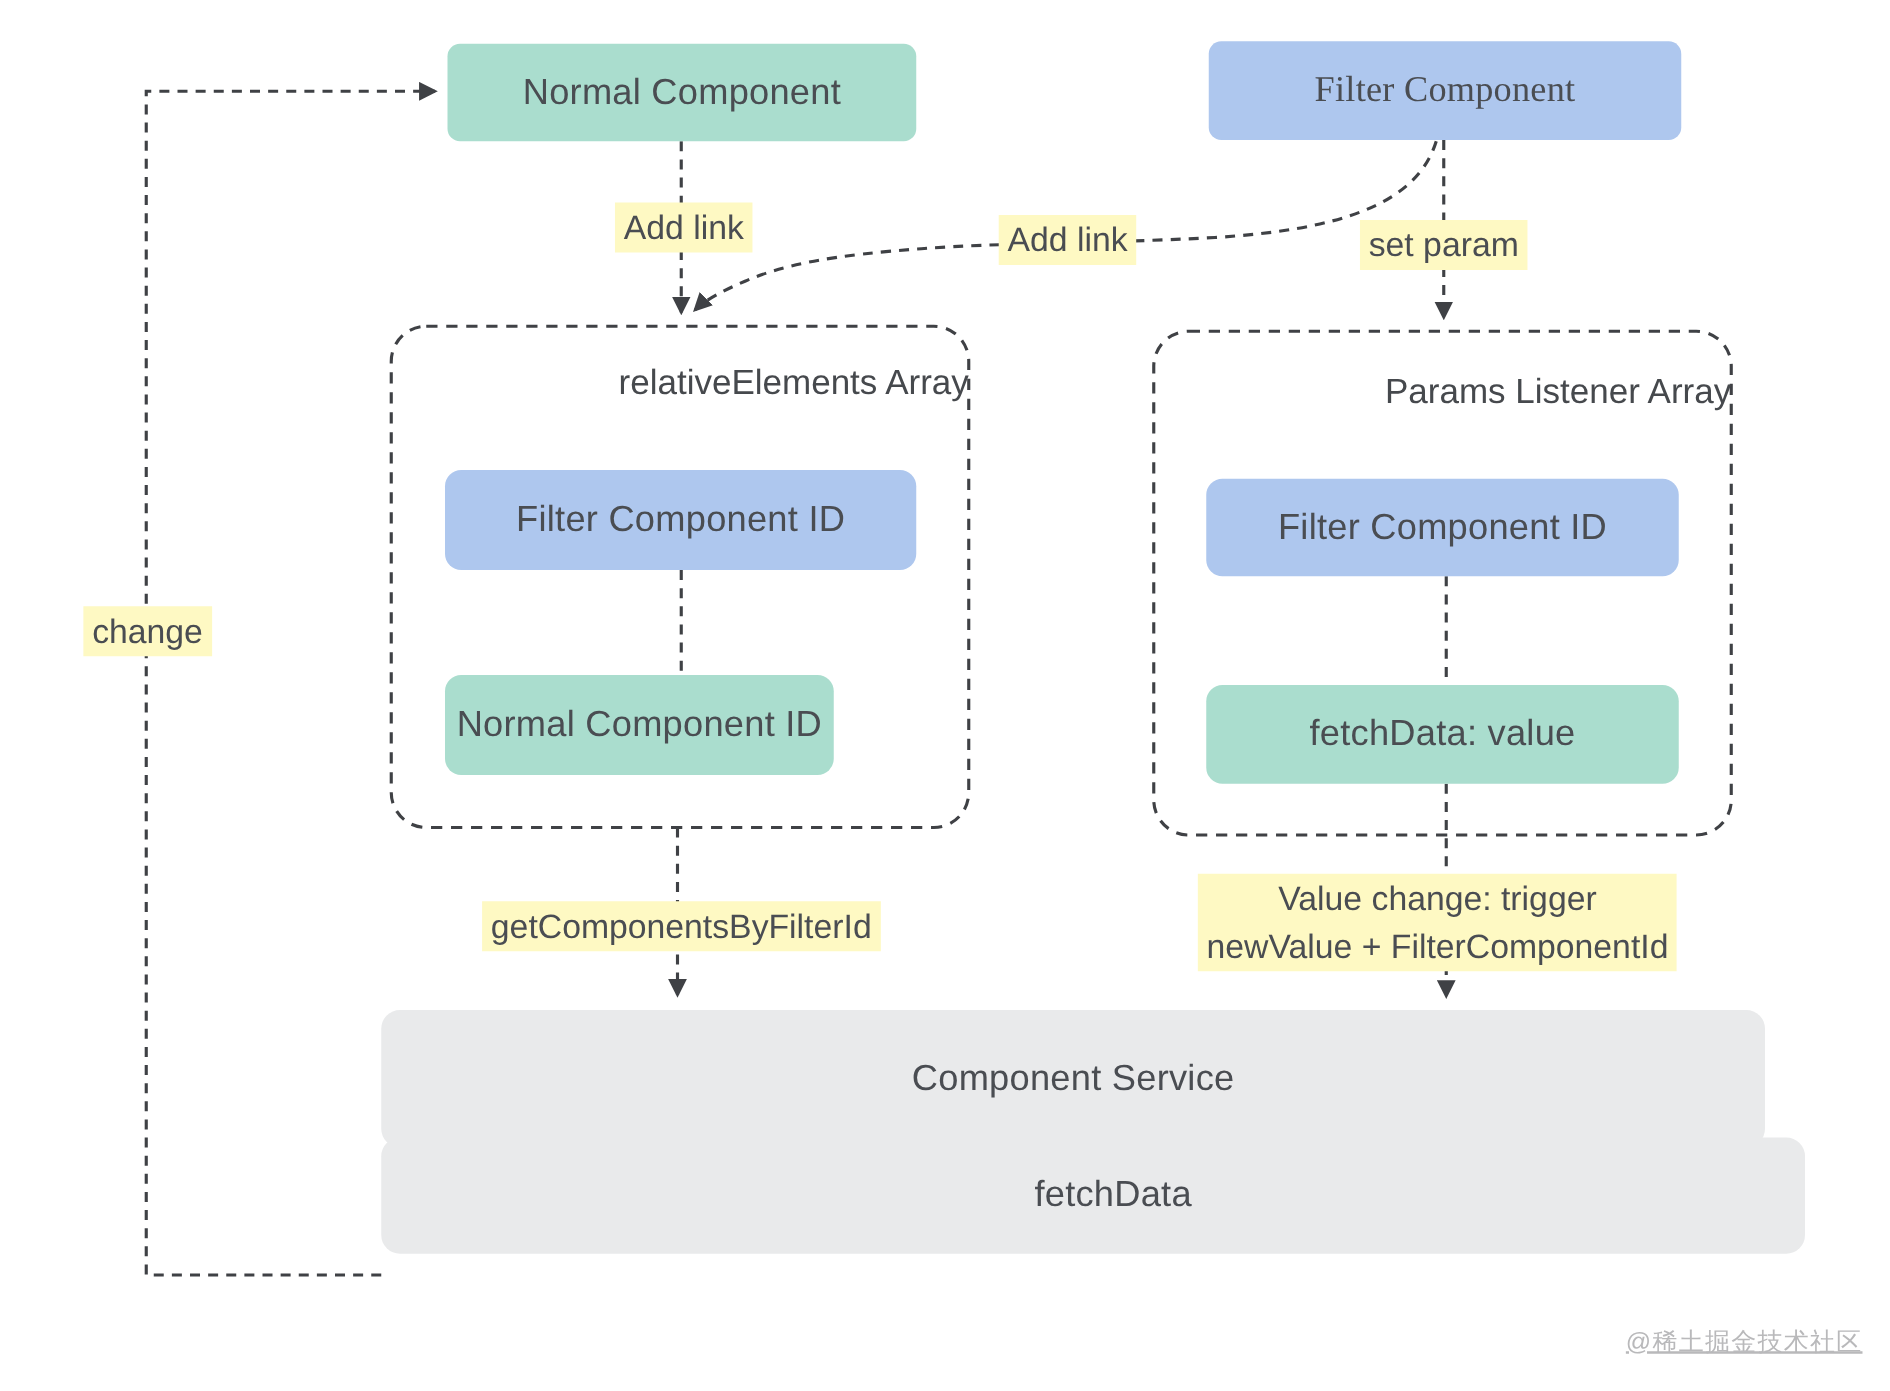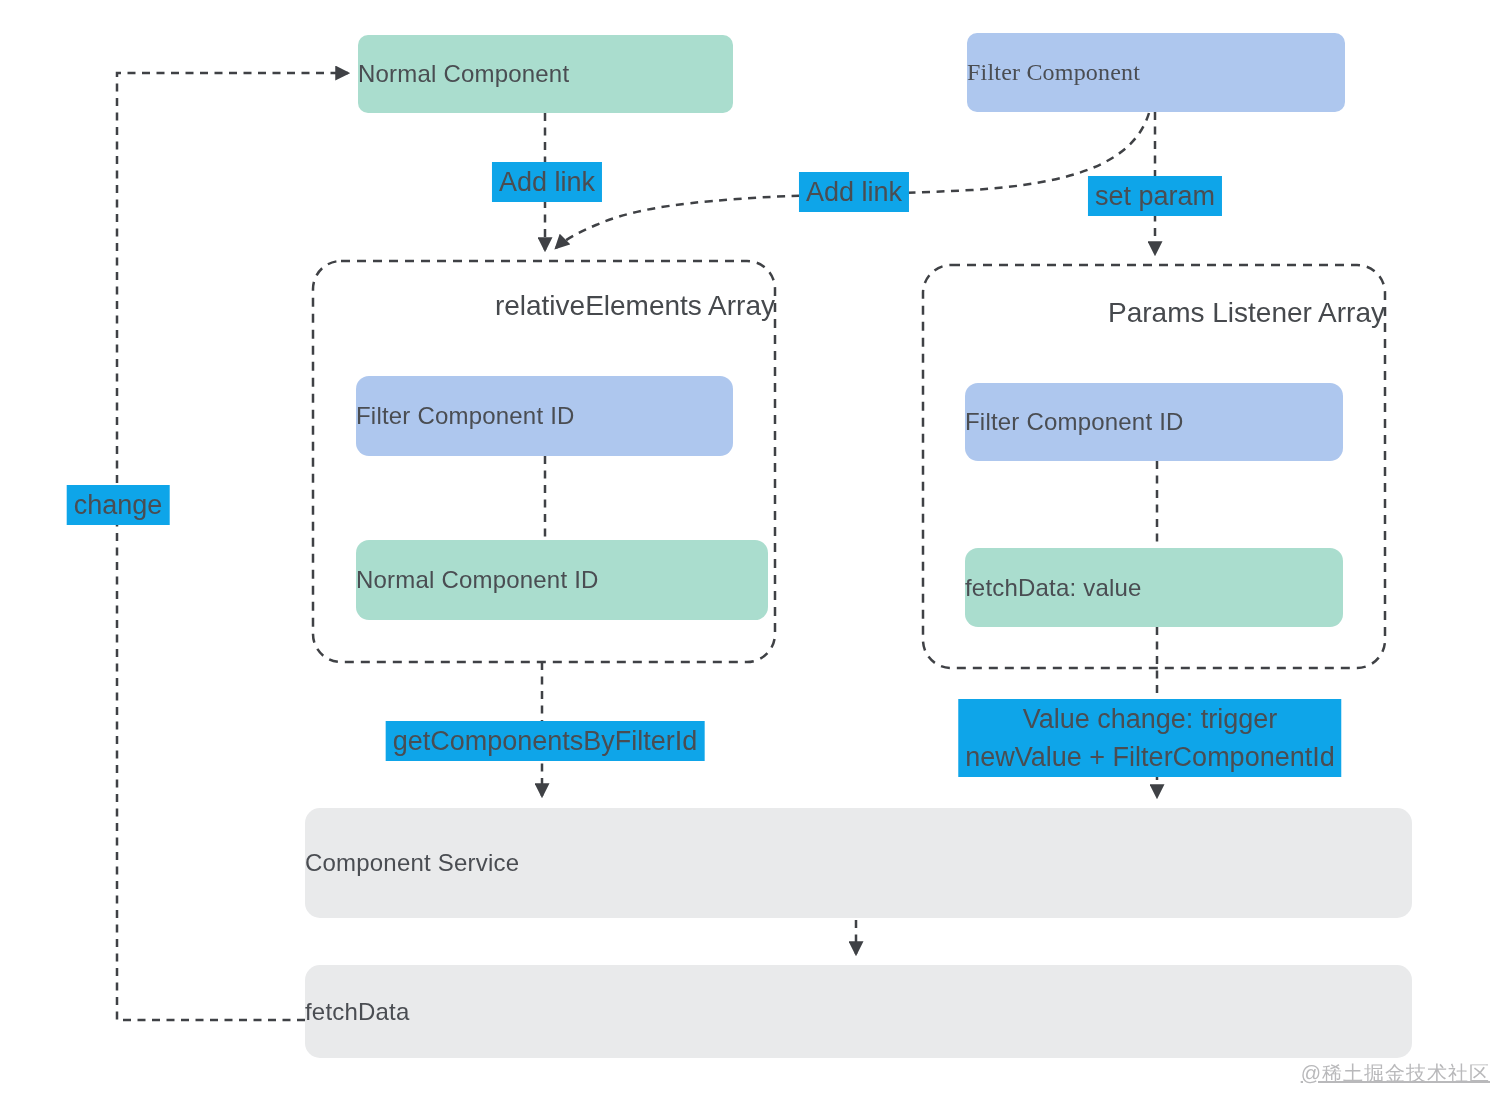--- a/index.html
+++ b/index.html
@@ -2,35 +2,35 @@
 <html style="--teal: #aaddce; --blue: #aec7ee; --gray: #e9eaeb; --wm: #b9b9bb;"><head>
 <meta charset="utf-8">
 <style>
   html,body{margin:0;padding:0;background:#ffffff;}
   .canvas{
     position:relative;width:1512px;height:1113px;background:#ffffff;overflow:hidden;
     font-family:"Liberation Sans","DejaVu Sans",sans-serif;color:#4a4d52;
   }
   .canvas svg.wires{position:absolute;inset:0;z-index:1;}
   .node{
-    position:absolute;z-index:2;display:flex;align-items:center;justify-content:flex-start;
-    font-size:24px;letter-spacing:.2px;color:#4a4d52;
+    position:absolute;z-index:2;display:flex;align-items:center;justify-content:center;
+    font-size:29px;letter-spacing:.2px;color:#4a4d52;
   }
   .teal{background:var(--teal);}
   .blue{background:var(--blue);}
   .gray{background:var(--gray);}
   .r10{border-radius:10px;}
   .r13{border-radius:13px;}
   .r15{border-radius:15px;}
   .container-title{
     position:absolute;z-index:2;text-align:right;font-size:28px;color:#46494d;
     transform:translateY(-50%);
   }
   .edge-label{
-    position:absolute;z-index:3;background:#0ea5e9;padding:1px 7px;
+    position:absolute;z-index:3;background:#fef9c3;padding:1px 7px;
     font-size:27px;color:#4a4d52;transform:translate(-50%,-50%);white-space:nowrap;
     text-align:center;line-height:38px;
   }
   .watermark{
     position:absolute;z-index:4;right:22px;top:1060px;font-size:20px;
     color:var(--wm);letter-spacing:1px;text-decoration:underline;
   }
 </style>
 </head>
 <body>
@@ -70,36 +70,36 @@
     <span>Normal Component</span>
   </div>
   <div class="node blue r10" style="left:967px;top:33px;width:378px;height:79px;font-family:Liberation Serif, serif;">
     <span>Filter Component</span>
   </div>
 
   <div class="container-title" style="left:313px;top:306px;width:462px;">relativeElements Array</div>
   <div class="node blue r13" style="left:356px;top:376px;width:377px;height:80px;">
     <span>Filter Component ID</span>
   </div>
-  <div class="node teal r13" style="left:356px;top:540px;width:412px;height:80px;">
+  <div class="node teal r13" style="left:356px;top:540px;width:311px;height:80px;">
     <span>Normal Component ID</span>
   </div>
 
   <div class="container-title" style="left:923px;top:313px;width:462px;">Params Listener Array</div>
   <div class="node blue r13" style="left:965px;top:383px;width:378px;height:78px;">
     <span>Filter Component ID</span>
   </div>
   <div class="node teal r13" style="left:965px;top:548px;width:378px;height:79px;">
     <span>fetchData: value</span>
   </div>
 
   <div class="node gray r15" style="left:305px;top:808px;width:1107px;height:110px;">
     <span>Component Service</span>
   </div>
-  <div class="node gray r15" style="left:305px;top:965px;width:1107px;height:93px;">
+  <div class="node gray r15" style="left:305px;top:910px;width:1107px;height:93px;padding-left:32px;">
     <span>fetchData</span>
   </div>
 
   <div class="edge-label" style="left:547px;top:182px;">Add link</div>
   <div class="edge-label" style="left:854px;top:192px;">Add link</div>
   <div class="edge-label" style="left:1155px;top:196px;">set param</div>
   <div class="edge-label" style="left:118px;top:505px;">change</div>
   <div class="edge-label" style="left:545px;top:741px;">getComponentsByFilterId</div>
   <div class="edge-label" style="left:1150px;top:738px;">
     <div>Value change: trigger</div>

